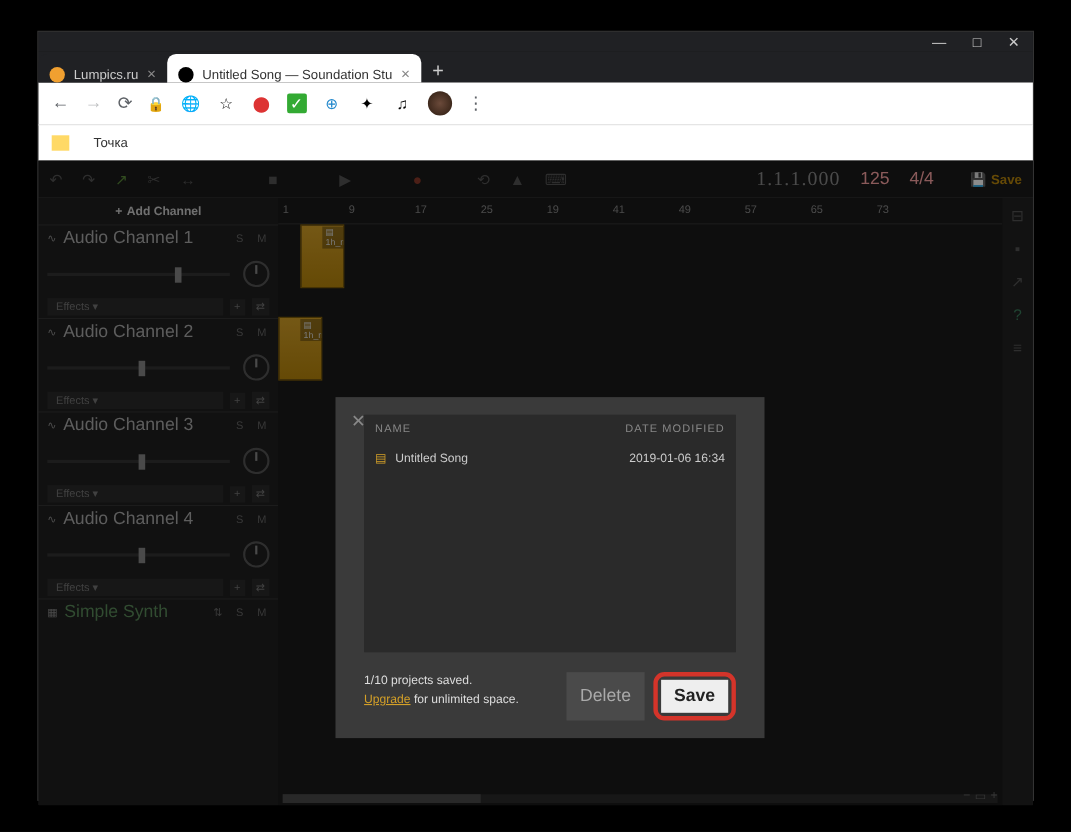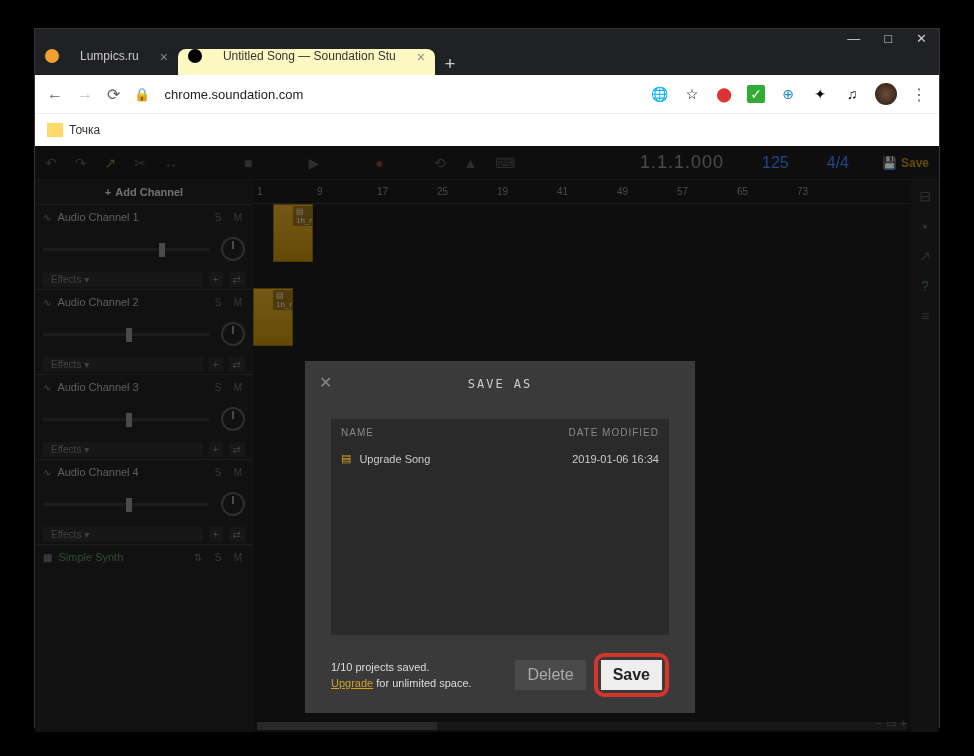--- a/index.html
+++ b/index.html
@@ -1,51 +1,51 @@
 <!DOCTYPE html>
 <html><head>
 <meta charset="utf-8">
 <style>
 *{box-sizing:border-box;margin:0;padding:0;font-family:Arial,sans-serif}
 body{background:#000;width:974px;height:756px;overflow:hidden;position:relative}
 .frame{position:absolute;top:28px;left:34px;width:906px;height:700px;background:#1a1a1a;border:1px solid #333}
 .titlebar{height:18px;background:#202124;display:flex;justify-content:flex-end;align-items:center;padding-right:12px;gap:24px}
 .winbtn{color:#ccc;font-size:13px;cursor:pointer}
 .tabbar{height:28px;background:#202124;display:flex;align-items:flex-end}
-.tab{height:26px;display:flex;align-items:flex-start;padding:0 10px;font-size:12px;gap:21px;color:#ccc;border-radius:8px 8px 0 0}
+.tab{height:26px;display:flex;align-items:flex-end;padding:0 10px;font-size:12px;gap:8px;color:#ccc;border-radius:8px 8px 0 0}
 .tab.inactive{background:#202124}
-.tab.active{background:#fef9c3;color:#333}
+.tab.active{background:#ffffff;color:#333}
 .tab-icon{width:14px;height:14px;border-radius:50%}
 .tab-close{color:#888;font-size:14px;cursor:pointer}
 .newtab{color:#ccc;font-size:18px;padding:0 10px;cursor:pointer}
 .addrbar{height:38px;background:#fff;display:flex;align-items:center;padding:0 12px;gap:14px}
 .navbtn{color:#5f6368;font-size:16px;cursor:pointer}
 .secure{color:#5f6368;font-size:13px}
 .url{color:#202124;font-size:13px;flex:1}
 .exticon{width:18px;height:18px;display:flex;align-items:center;justify-content:center;font-size:14px;cursor:pointer}
 .avatar{width:22px;height:22px;border-radius:50%;background:radial-gradient(circle,#6b4a3a,#2a1a0f)}
-.bmbar{height:30px;background:#fff;border-top:1px solid #eee;display:flex;align-items:center;padding:16px 12px;gap:6px}
+.bmbar{height:30px;background:#fff;border-top:1px solid #eee;display:flex;align-items:center;padding:16px 12px;gap:22px}
 .bm-icon{width:16px;height:14px;background:#ffd966}
 .bm-text{font-size:12px;color:#333}
 .app{position:relative;height:586px;background:#1a1a1a;overflow:hidden}
 .dimmer{position:absolute;inset:0;background:rgba(0,0,0,0.45);z-index:5}
 .toolbar{height:34px;display:flex;align-items:center;padding:0 10px;gap:18px;border-bottom:1px solid #2a2a2a;position:relative;z-index:1}
 .tb-icon{color:#555;font-size:14px}
 .tb-icon.green{color:#5a8a3a}
 .tb-spacer{flex:1}
-.tb-time{color:#888;font-size:18px;letter-spacing:1px;font-family:Liberation Sans, sans-serif}
-.tb-num{color:#3b82f6;font-size:16px;margin-left:20px}
+.tb-time{color:#888;font-size:18px;letter-spacing:1px;font-family:Liberation Serif, serif}
+.tb-num{color:#fca5a5;font-size:16px;}
 .tb-save{color:#b8860b;font-size:12px;font-weight:bold;margin-left:15px;display:flex;align-items:center;gap:4px}
 .workspace{display:flex;height:calc(100% - 34px);position:relative;z-index:1}
 .channels{width:218px;background:#1f1f1f}
 .addch{height:24px;display:flex;align-items:center;justify-content:center;color:#ccc;font-size:11px;font-weight:bold;gap:4px}
 .channel{border-top:1px solid #333}
 .ch-head{height:24px;display:flex;align-items:center;padding:0 8px;gap:6px}
 .ch-wave{color:#888;font-size:10px}
-.ch-name{color:#aaa;font-size:11px;flex:1}
+.ch-name{color:#aaa;font-size:16px;flex:1}
 .ch-sm{color:#666;font-size:10px;width:14px;text-align:center}
 .ch-body{height:40px;display:flex;align-items:center;padding:0 8px}
 .slider{flex:1;height:3px;background:#333;position:relative;margin-right:12px}
 .slider-thumb{position:absolute;width:6px;height:14px;background:#888;top:-5px}
 .knob{width:24px;height:24px;border:2px solid #555;border-radius:50%;position:relative}
 .knob::after{content:'';position:absolute;width:2px;height:8px;background:#888;left:50%;top:2px;transform:translateX(-50%)}
 .ch-fx{height:20px;display:flex;align-items:center;padding:0 8px;gap:6px}
 .fx-label{background:#2a2a2a;color:#777;font-size:10px;padding:2px 8px;flex:1}
 .fx-btn{background:#2a2a2a;color:#777;font-size:10px;padding:2px 4px}
 .synth .ch-name{color:#5a8a5a}
@@ -63,21 +63,21 @@
 .modal-row{display:flex;align-items:center;gap:10px;margin-bottom:18px;padding:0 10px}
 .modal-label{color:#ddd;font-size:13px;font-weight:bold}
 .modal-input{flex:1;background:#2a2a2a;border:none;padding:5px 8px}
 .modal-input-text{background:#3a7a7a;color:#cde;font-family:monospace;font-size:11px;padding:1px 2px}
 .filelist{background:#2a2a2a;margin:0 10px 18px;height:216px}
 .fl-head{display:flex;padding:8px 10px;color:#888;font-size:10px;letter-spacing:1px}
 .fl-name{flex:1}
 .fl-row{display:flex;padding:6px 10px;align-items:center;gap:8px;color:#ccc;font-family:monospace;font-size:11px}
 .fl-icon{color:#d4a028}
 .fl-rname{flex:1}
-.modal-foot{display:flex;align-items:center;padding:0 10px;gap:8px}
+.modal-foot{display:flex;padding:0 10px;gap:8px}
 .foot-text{flex:1;color:#ddd;font-size:11px;line-height:1.5}
 .foot-link{color:#d4a028;text-decoration:underline}
 .btn{padding:6px 12px;font-size:16px;border:none;cursor:pointer}
 .btn-del{background:#4a4a4a;color:#aaa}
 .btn-save{background:#eee;color:#222;font-weight:bold}
 .highlight{border:4px solid #d4342a;border-radius:10px;padding:3px}
 .hscroll{position:absolute;bottom:2px;left:222px;right:32px;height:8px;background:#2a2a2a;z-index:2}
 .hscroll-thumb{position:absolute;left:0;width:180px;height:100%;background:#4a4a4a}
 .zoomctrl{position:absolute;bottom:2px;right:32px;color:#666;font-size:11px;z-index:2;display:flex;gap:4px}
 </style>
@@ -103,21 +103,20 @@
       <span class="tab-close">×</span>
     </div>
     <span class="newtab">+</span>
   </div>
 
   <div class="addrbar">
     <span class="navbtn">←</span>
     <span class="navbtn" style="opacity:.4">→</span>
     <span class="navbtn">⟳</span>
     <span class="secure">🔒</span>
-    <span class="url">chrome.soundation.com</span>
     <span class="exticon">🌐</span>
     <span class="exticon">☆</span>
     <span class="exticon" style="color:#d33">⬤</span>
     <span class="exticon" style="background:#3a3;color:#fff;border-radius:2px">✓</span>
     <span class="exticon" style="color:#28c">⊕</span>
     <span class="exticon">✦</span>
     <span class="exticon">♫</span>
     <span class="avatar"></span>
     <span class="navbtn">⋮</span>
   </div>
@@ -280,29 +279,28 @@
     <div class="zoomctrl">
         <span>−</span>
         <span>▭</span>
         <span>+</span>
       </div>
 
     <div class="dimmer"></div>
 
     <div class="modal">
       <span class="modal-close">✕</span>
-      <div class="modal-title">SAVE AS</div>
       <div class="filelist">
         <div class="fl-head">
           <span class="fl-name">NAME</span>
           <span>DATE MODIFIED</span>
         </div>
         <div class="fl-row">
           <span class="fl-icon">▤</span>
-          <span class="fl-rname">Upgrade Song</span>
+          <span class="fl-rname">Untitled Song</span>
           <span>2019-01-06 16:34</span>
         </div>
       </div>
       <div class="modal-foot">
         <div class="foot-text">
           <span>1/10 projects saved.</span><br>
           <a class="foot-link">Upgrade</a><span> for unlimited space.</span>
         </div>
         <button class="btn btn-del">Delete</button>
         <span class="highlight">

